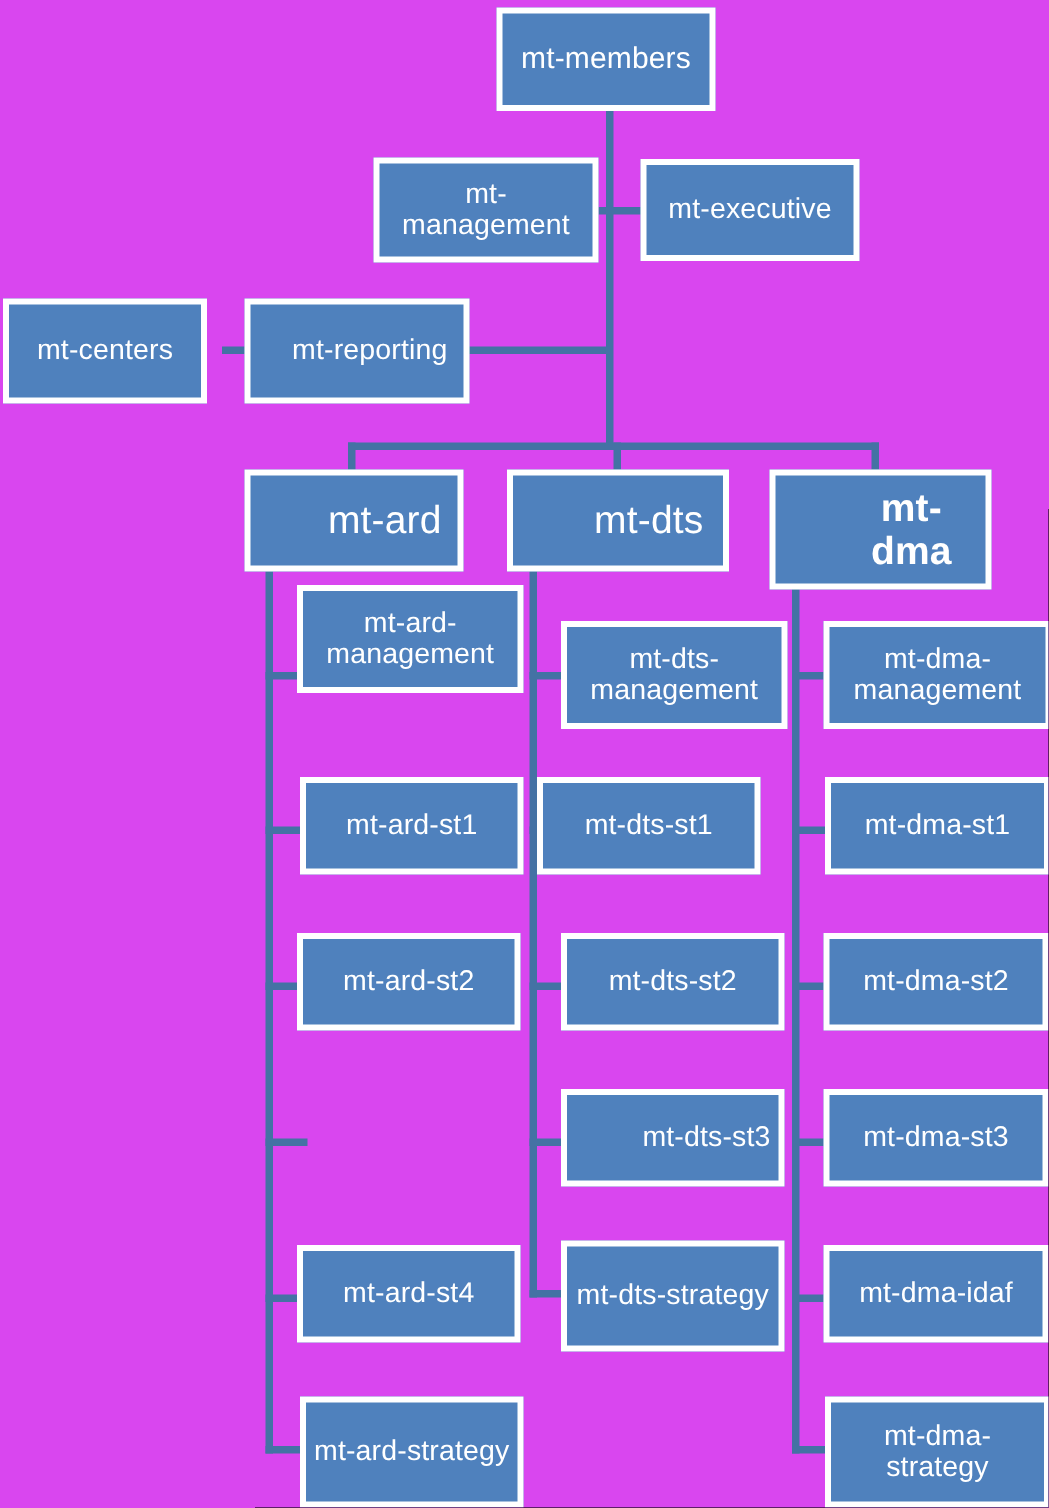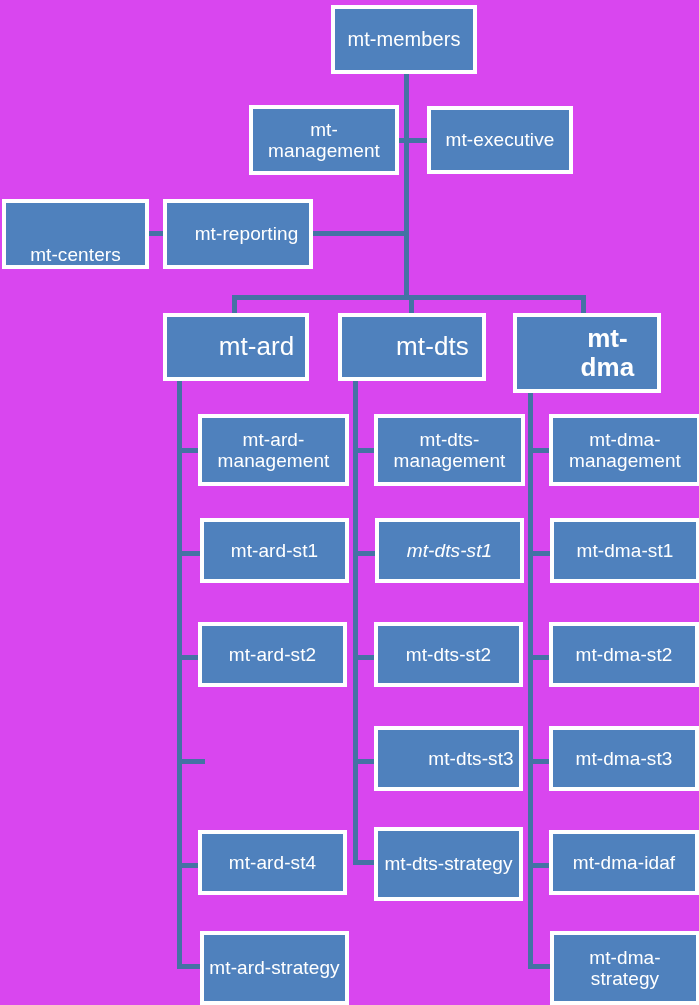--- a/index.html
+++ b/index.html
@@ -102,56 +102,56 @@
   </div>
 
   <div class="node" style="left: 249px; top: 105px; width: 150px; height: 70px; background: rgb(79, 129, 189); border-color: rgb(255, 255, 255); color: rgb(255, 255, 255);">
     <span class="node-label">mt-management</span>
   </div>
 
   <div class="node" style="left: 163px; top: 199px; width: 150px; height: 70px; background: rgb(79, 129, 189); border-color: rgb(255, 255, 255); color: rgb(255, 255, 255); padding-left: 20px;">
     <span class="node-label">mt-reporting</span>
   </div>
 
-  <div class="node" style="left: 2px; top: 199px; width: 147px; height: 70px; background: rgb(79, 129, 189); border-color: rgb(255, 255, 255); color: rgb(255, 255, 255); align-items: flex-end;">
+  <div class="node" style="left: 2px; top: 199px; width: 136px; height: 70px; background: rgb(79, 129, 189); border-color: rgb(255, 255, 255); color: rgb(255, 255, 255);">
     <span class="node-label">mt-centers</span>
   </div>
 
   <div class="node n-dept" style="left: 163px; top: 313px; width: 146px; height: 68px; background: rgb(79, 129, 189); border-color: rgb(255, 255, 255); color: rgb(255, 255, 255);">
     <span class="node-label">mt-ard</span>
   </div>
 
   <div class="node n-dept" style="left: 338px; top: 313px; width: 148px; height: 68px; background: rgb(79, 129, 189); border-color: rgb(255, 255, 255); color: rgb(255, 255, 255);">
     <span class="node-label">mt-dts</span>
   </div>
 
   <div class="node n-dept" style="left: 513px; top: 313px; width: 148px; height: 80px; background: rgb(79, 129, 189); border-color: rgb(255, 255, 255); color: rgb(255, 255, 255); font-weight: bold;">
     <span class="node-label">mt-dma</span>
   </div>
 
-  <div class="node" style="left: 198px; top: 414px; width: 151px; height: 72px; background: rgb(79, 129, 189); border-color: rgb(255, 255, 255); color: rgb(255, 255, 255);">
+  <div class="node" style="left: 198px; top: 390px; width: 151px; height: 72px; background: rgb(79, 129, 189); border-color: rgb(255, 255, 255); color: rgb(255, 255, 255);">
     <span class="node-label">mt-ard-management</span>
   </div>
   <div class="node" style="left: 200px; top: 518px; width: 149px; height: 65px; background: rgb(79, 129, 189); border-color: rgb(255, 255, 255); color: rgb(255, 255, 255);">
     <span class="node-label">mt-ard-st1</span>
   </div>
   <div class="node" style="left: 198px; top: 622px; width: 149px; height: 65px; background: rgb(79, 129, 189); border-color: rgb(255, 255, 255); color: rgb(255, 255, 255);">
     <span class="node-label">mt-ard-st2</span>
   </div>
   <div class="node" style="left: 198px; top: 830px; width: 149px; height: 65px; background: rgb(79, 129, 189); border-color: rgb(255, 255, 255); color: rgb(255, 255, 255);">
     <span class="node-label">mt-ard-st4</span>
   </div>
   <div class="node" style="left: 200px; top: 931px; width: 149px; height: 74px; background: rgb(79, 129, 189); border-color: rgb(255, 255, 255); color: rgb(255, 255, 255);">
     <span class="node-label">mt-ard-strategy</span>
   </div>
 
   <div class="node" style="left: 374px; top: 414px; width: 151px; height: 72px; background: rgb(79, 129, 189); border-color: rgb(255, 255, 255); color: rgb(255, 255, 255);">
     <span class="node-label">mt-dts-management</span>
   </div>
-  <div class="node" style="left: 375px; top: 518px; width: 149px; height: 65px; background: rgb(79, 129, 189); border-color: rgb(255, 255, 255); color: rgb(255, 255, 255); font-style: italic;">
+  <div class="node" style="left: 358px; top: 518px; width: 149px; height: 65px; background: rgb(79, 129, 189); border-color: rgb(255, 255, 255); color: rgb(255, 255, 255);">
     <span class="node-label">mt-dts-st1</span>
   </div>
   <div class="node" style="left: 374px; top: 622px; width: 149px; height: 65px; background: rgb(79, 129, 189); border-color: rgb(255, 255, 255); color: rgb(255, 255, 255);">
     <span class="node-label">mt-dts-st2</span>
   </div>
   <div class="node" style="left: 374px; top: 726px; width: 149px; height: 65px; background: rgb(79, 129, 189); border-color: rgb(255, 255, 255); color: rgb(255, 255, 255); padding-left: 48px;">
     <span class="node-label">mt-dts-st3</span>
   </div>
   <div class="node" style="left: 374px; top: 827px; width: 149px; height: 74px; background: rgb(79, 129, 189); border-color: rgb(255, 255, 255); color: rgb(255, 255, 255);">
     <span class="node-label">mt-dts-strategy</span>

